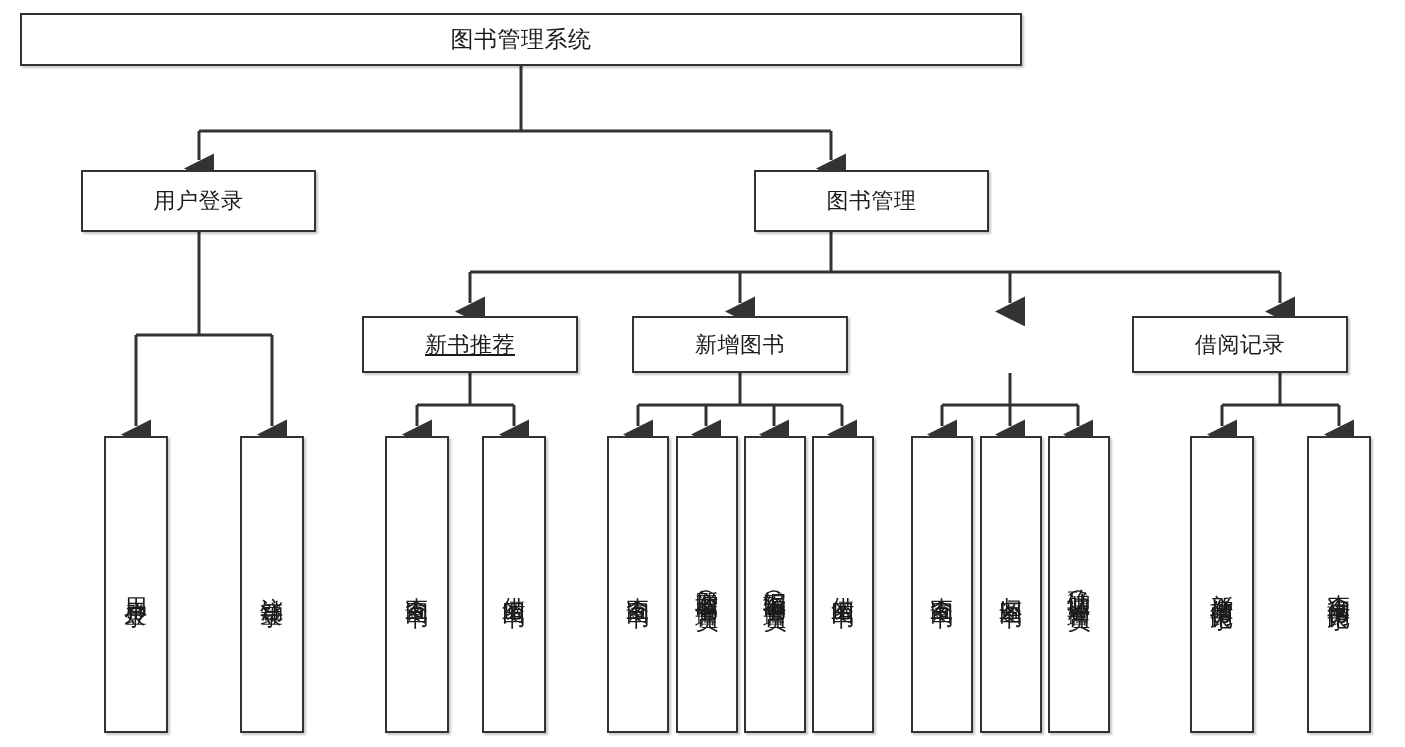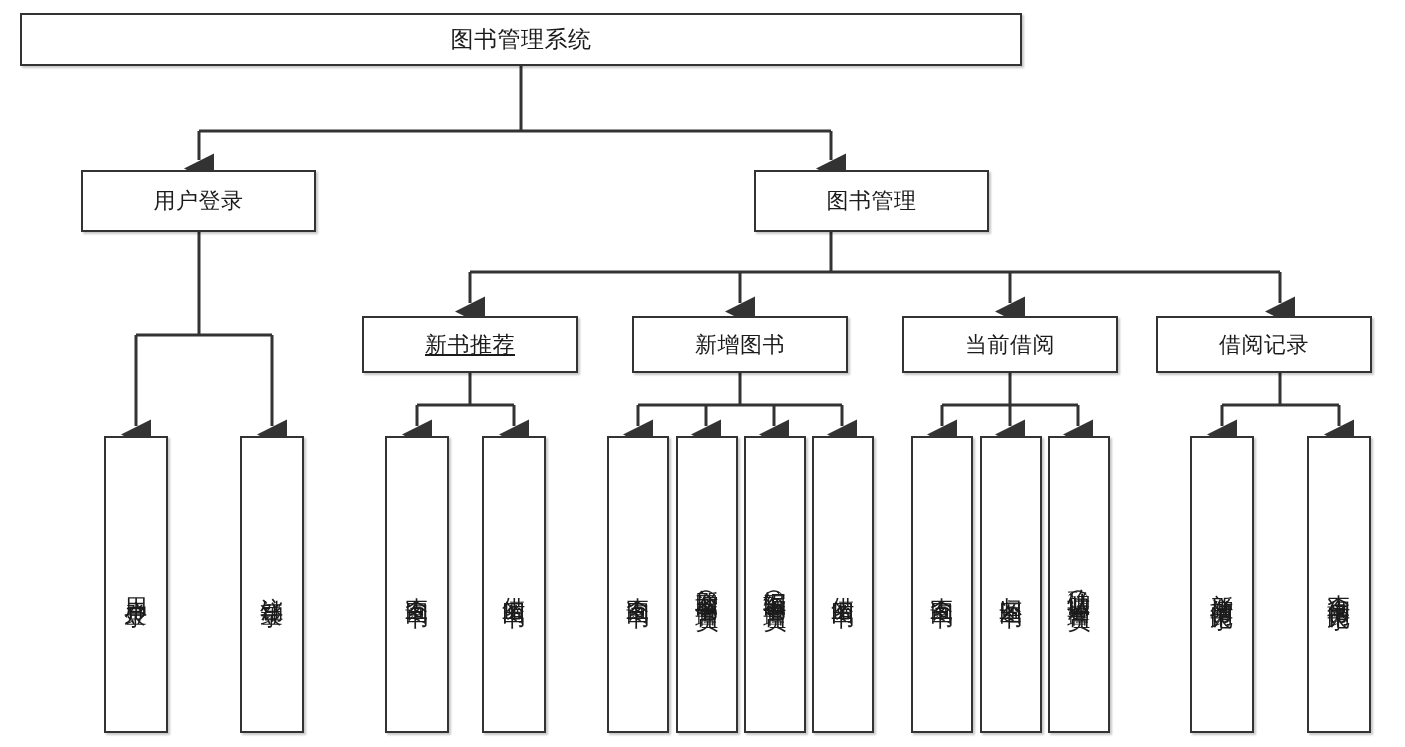--- a/index.html
+++ b/index.html
@@ -142,24 +142,21 @@
   <div class="node h" style="left:711px; top:170px; width:235px; height:62px;margin-left:43px;">
     <span class="label">图书管理</span>
   </div>
 
   <div class="node h" style="left:362px; top:316px; width:216px; height:57px;text-decoration:underline;">
     <span class="label">新书推荐</span>
   </div>
   <div class="node h" style="left:632px; top:316px; width:216px; height:57px;">
     <span class="label">新增图书</span>
   </div>
-  <div class="node h" style="left:902px; top:316px; width:216px; height:57px;">
-    <span class="label">当前借阅</span>
-  </div>
-  <div class="node h" style="left:1156px; top:316px; width:216px; height:57px;">
+  <div class="node h" style="left:1132px; top:316px; width:216px; height:57px;">
     <span class="label">借阅记录</span>
   </div>
 
   <div class="node v" style="left:104px; top:436px; width:64px; height:297px;">
     <span class="label">用户登录</span>
   </div>
   <div class="node v" style="left:240px; top:436px; width:64px; height:297px;">
     <span class="label">注销登录</span>
   </div>
 

